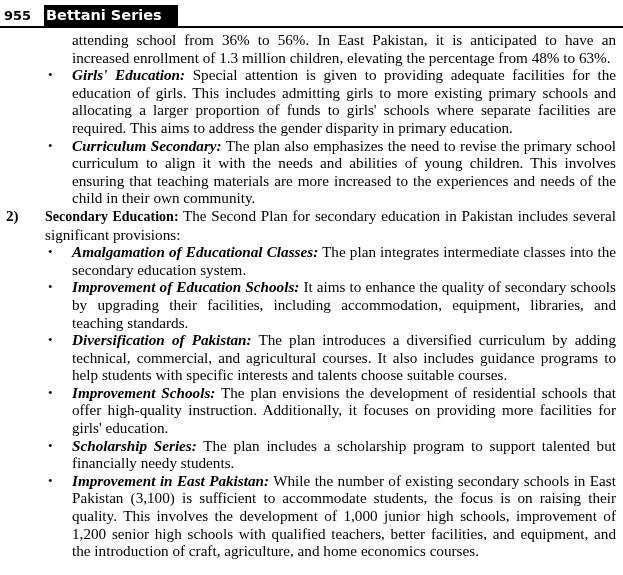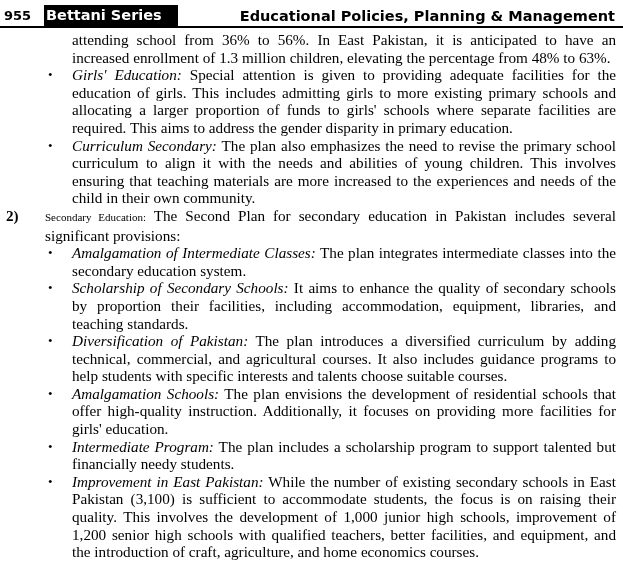--- a/index.html
+++ b/index.html
@@ -37,34 +37,33 @@
   .para { text-align: justify; }
   .cont { margin-left: 72px; margin-right: 7px; }
   .bullet {
     position: relative; margin-left: 72px; margin-right: 7px;
     text-align: justify;
   }
   .bullet .dot {
     position: absolute; left: -24px; top: 0;
     font-size: 13px;
   }
-  .bullet .term { font-style: italic; font-weight: normal; }
+  .bullet .term { font-style: italic; font-weight: bold; }
   .numbered { position: relative; margin-left: 45px; margin-right: 7px; text-align: justify; }
   .numbered .num {
     position: absolute; left: -39px; top: 0; font-weight: bold;
   }
-  .numbered .heading { font-weight: normal; font-size: 11px; }
+  .numbered .heading { font-weight: bold; font-size: 14px; }
 </style>
 </head>
 <body>
 
 <div class="header">
   <span class="page-num">955</span>
   <span class="series-box">Bettani Series</span>
-  <span class="book-title">Educational Policies, Planning &amp; Management</span>
 </div>
 
 <div class="content">
   <div class="para cont">attending school from 36% to 56%. In East Pakistan, it is anticipated to have an increased enrollment of 1.3 million children, elevating the percentage from 48% to 63%.</div>
 
   <div class="bullet">
     <span class="dot">•</span>
     <span class="term">Girls' Education:</span><span> Special attention is given to providing adequate facilities for the education of girls. This includes admitting girls to more existing primary schools and allocating a larger proportion of funds to girls' schools where separate facilities are required. This aims to address the gender disparity in primary education.</span>
   </div>
   <div class="bullet">
@@ -72,35 +71,35 @@
     <span class="term">Curriculum Secondary:</span><span> The plan also emphasizes the need to revise the primary school curriculum to align it with the needs and abilities of young children. This involves ensuring that teaching materials are more increased to the experiences and needs of the child in their own community.</span>
   </div>
 
   <div class="numbered">
     <span class="num">2)</span>
     <span class="heading">Secondary Education:</span><span> The Second Plan for secondary education in Pakistan includes several significant provisions:</span>
   </div>
 
   <div class="bullet">
     <span class="dot">•</span>
-    <span class="term">Amalgamation of Intermediate Classes:</span><span> The plan integrates intermediate classes into the secondary education system.</span>
+    <span class="term">Amalgamation of Educational Classes:</span><span> The plan integrates intermediate classes into the secondary education system.</span>
   </div>
   <div class="bullet">
     <span class="dot">•</span>
-    <span class="term">Scholarship of Secondary Schools:</span><span> It aims to enhance the quality of secondary schools by proportion their facilities, including accommodation, equipment, libraries, and teaching standards.</span>
+    <span class="term">Improvement of Education Schools:</span><span> It aims to enhance the quality of secondary schools by upgrading their facilities, including accommodation, equipment, libraries, and teaching standards.</span>
   </div>
   <div class="bullet">
     <span class="dot">•</span>
     <span class="term">Diversification of Pakistan:</span><span> The plan introduces a diversified curriculum by adding technical, commercial, and agricultural courses. It also includes guidance programs to help students with specific interests and talents choose suitable courses.</span>
   </div>
   <div class="bullet">
     <span class="dot">•</span>
-    <span class="term">Amalgamation Schools:</span><span> The plan envisions the development of residential schools that offer high-quality instruction. Additionally, it focuses on providing more facilities for girls' education.</span>
+    <span class="term">Improvement Schools:</span><span> The plan envisions the development of residential schools that offer high-quality instruction. Additionally, it focuses on providing more facilities for girls' education.</span>
   </div>
   <div class="bullet">
     <span class="dot">•</span>
-    <span class="term">Intermediate Program:</span><span> The plan includes a scholarship program to support talented but financially needy students.</span>
+    <span class="term">Scholarship Series:</span><span> The plan includes a scholarship program to support talented but financially needy students.</span>
   </div>
   <div class="bullet">
     <span class="dot">•</span>
     <span class="term">Improvement in East Pakistan:</span><span> While the number of existing secondary schools in East Pakistan (3,100) is sufficient to accommodate students, the focus is on raising their quality. This involves the development of 1,000 junior high schools, improvement of 1,200 senior high schools with qualified teachers, better facilities, and equipment, and the introduction of craft, agriculture, and home economics courses.</span>
   </div>
 </div>
 
 </body></html>

